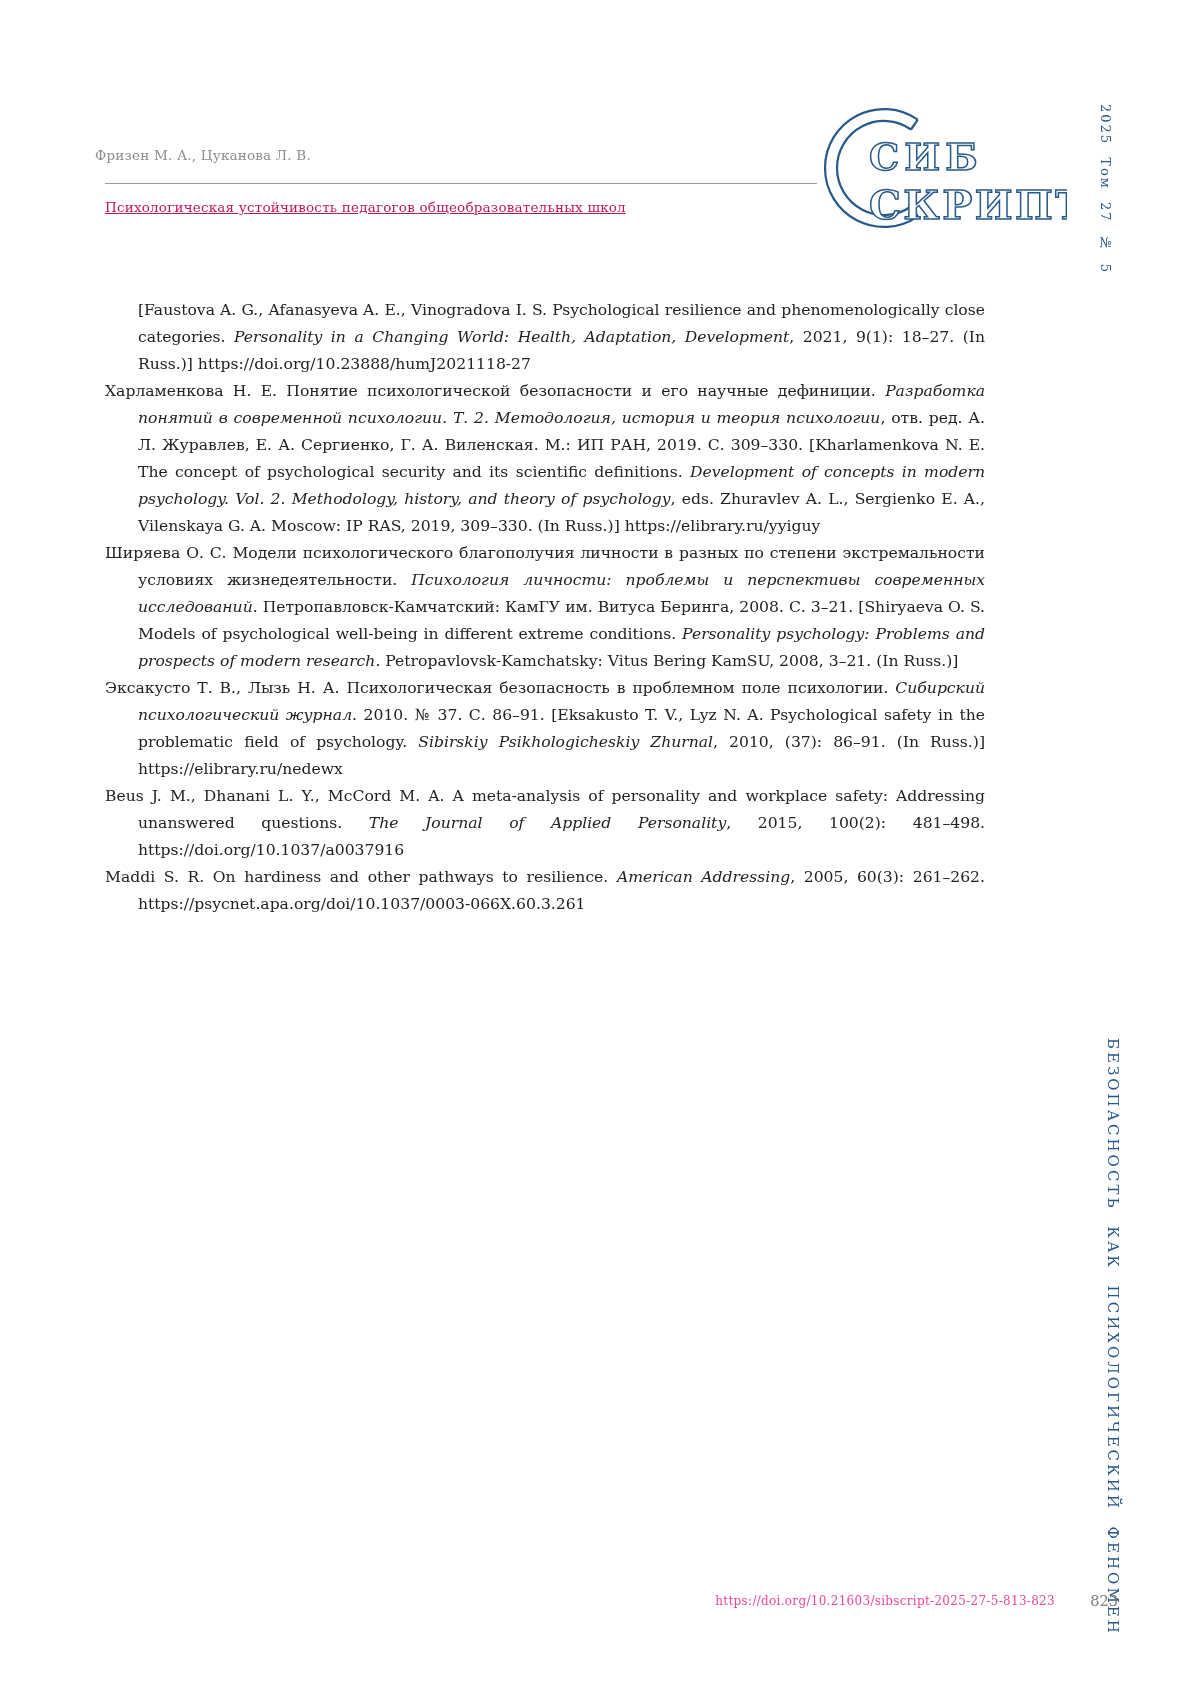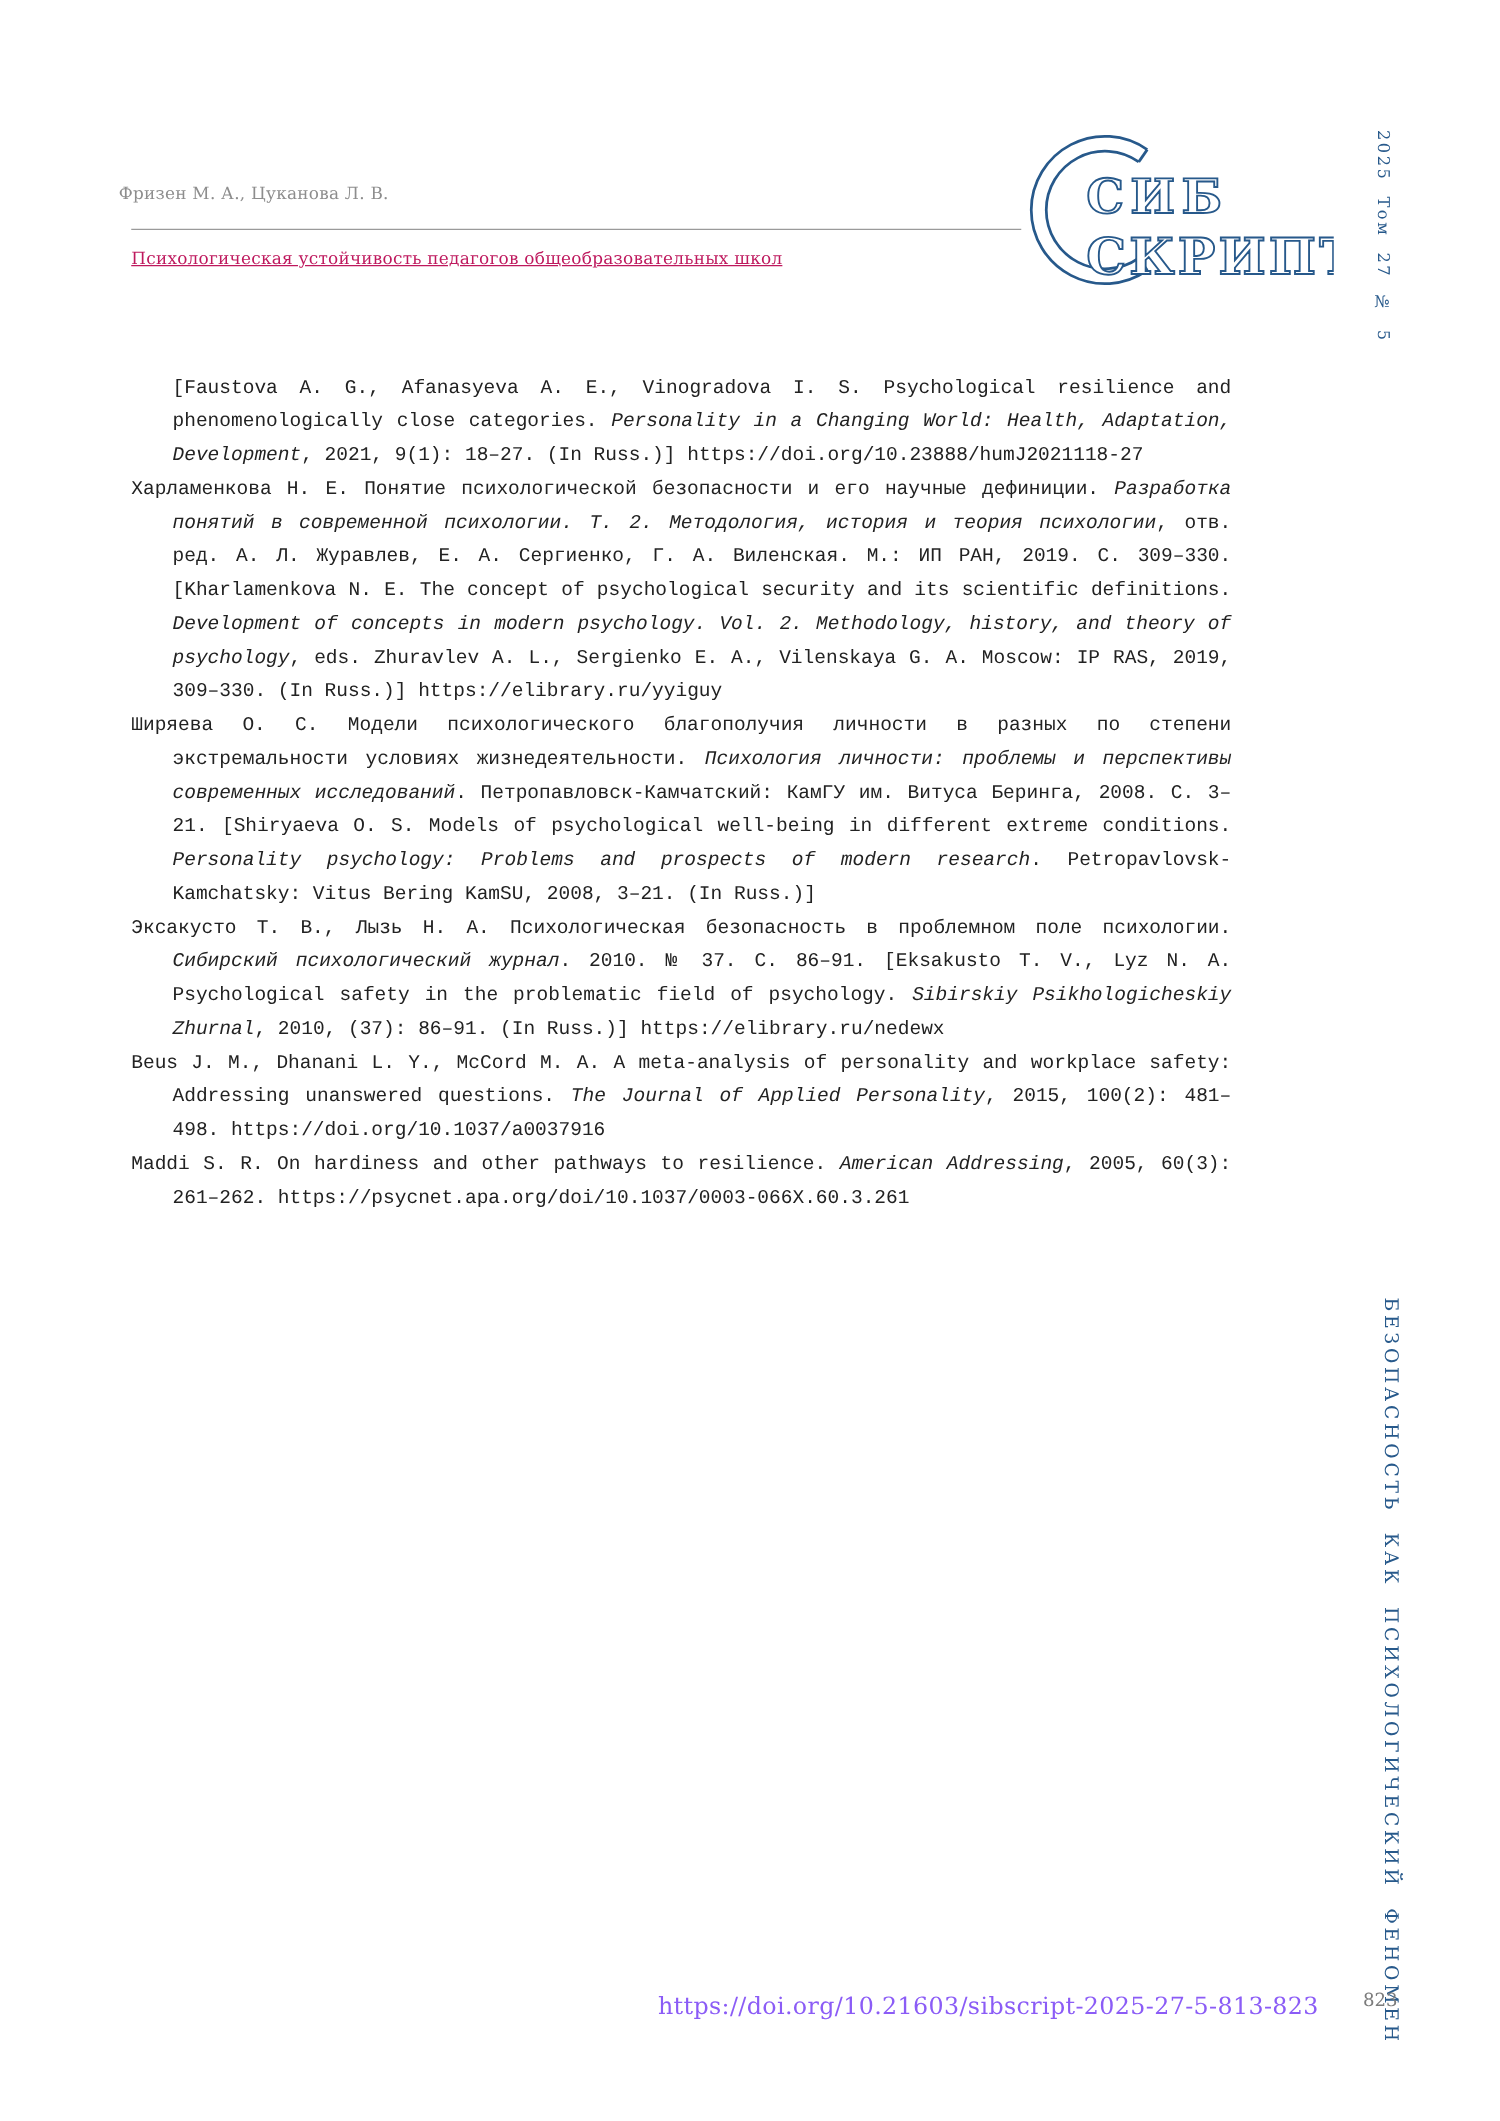--- a/index.html
+++ b/index.html
@@ -47,29 +47,28 @@
     writing-mode: vertical-rl;
     font-size: 15px; color: #27598b;
     letter-spacing: 3px; word-spacing: 8px;
     white-space: nowrap;
   }
   
   .refs {
     position: absolute; left: 105px; top: 297px; width: 880px;
     font-size: 15.6px; line-height: 27px; color: #222222;
     text-align: justify;
-    font-family: Liberation Mono, monospace;
   }
   .refs p.ref { margin: 0; padding-left: 33px; text-indent: -33px; }
   .refs p.ref.cont { text-indent: 0; }
   .refs em { font-style: italic; }
   
   .footer-doi {
     position: absolute; right: 145px; top: 1594px;
-    font-size: 19px; color: #8b5cf6; letter-spacing: 0.3px; text-align: right;
+    font-size: 12px; color: #ec4899; letter-spacing: 0.3px; text-align: right;
   }
   .footer-page {
     position: absolute; right: 82px; top: 1593px;
     font-size: 14.5px; color: #7b7b7b;
   }
 </style>
 </head>
 <body>
 
 <div class="page">

